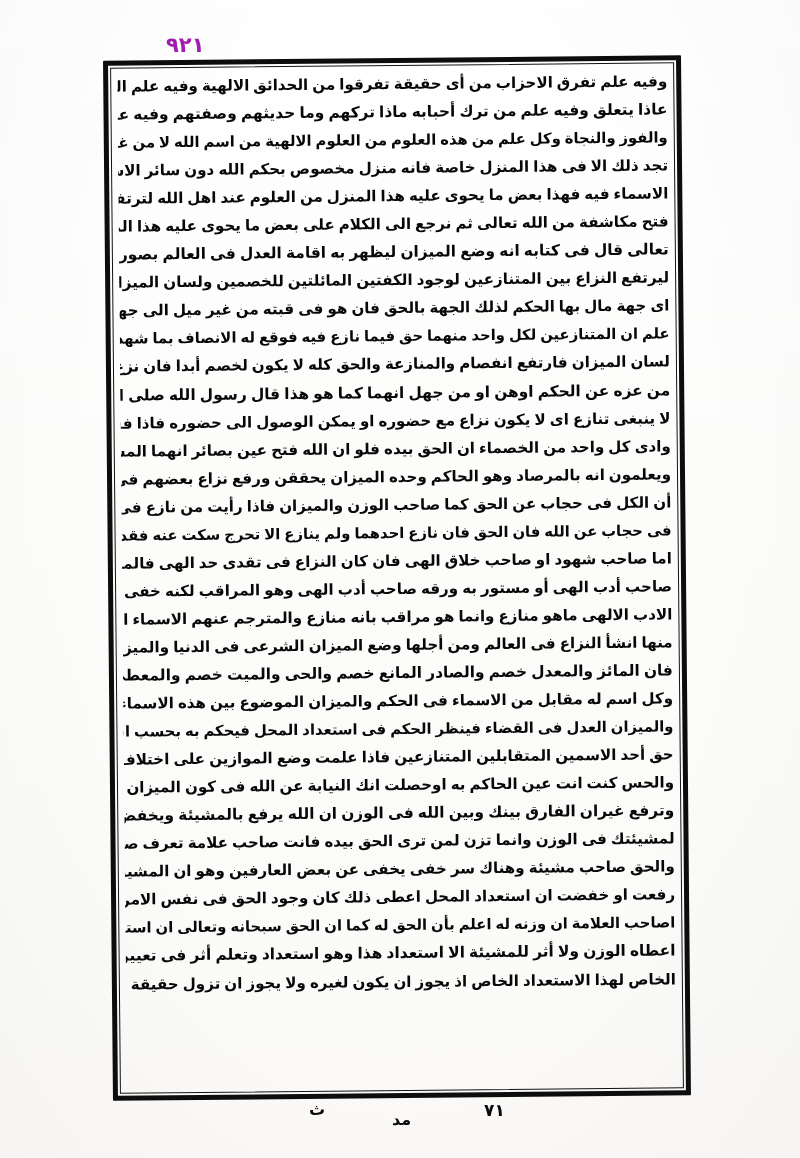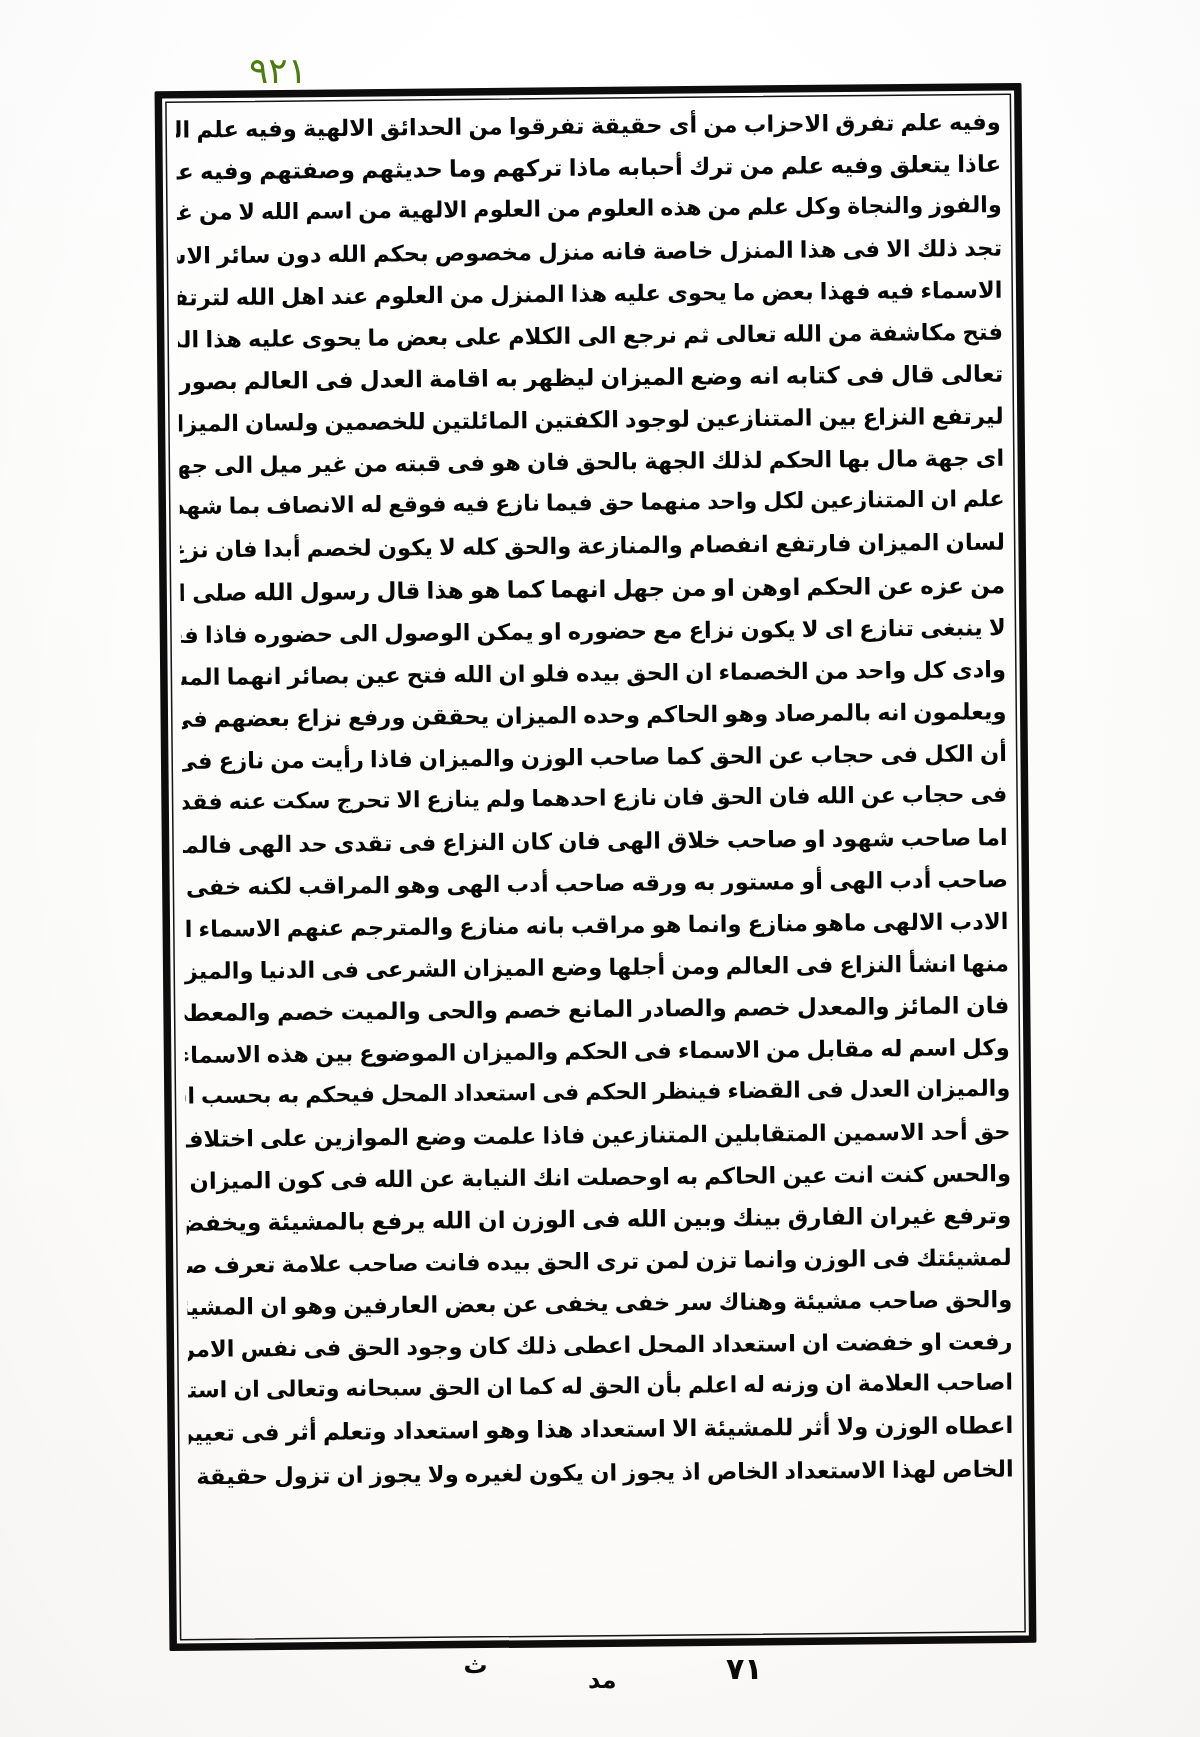--- a/index.html
+++ b/index.html
@@ -29,24 +29,24 @@
       linear-gradient(180deg, #ffffff 0%, #fcfcfb 40%, #fbfaf8 100%);
     pointer-events: none;
   }
 
   
   #page-number {
     position: absolute;
     left: 166px;
     top: 33px;
     font-family: "DejaVu Sans", sans-serif;
-    font-size: 24px;
-    font-weight: 400;
+    font-size: 21px;
+    font-weight: 700;
     letter-spacing: 1px;
-    color: #4d7c0f;
+    color: #a21caf;
     direction: rtl;
     unicode-bidi: bidi-override;
   }
 
   
   #frame-wrap {
     position: absolute;
     left: 108px;
     top: 58px;
     width: 578px;
@@ -116,21 +116,21 @@
   .footer-mark {
     position: absolute;
     font-family: "DejaVu Sans", sans-serif;
     font-size: 16px;
     font-weight: 700;
     color: #0a0a0a;
     direction: rtl;
   }
   #footer-catchword-1 { left: 309px; top: 2px; }
   #footer-catchword-2 { left: 392px; top: 12px; }
-  #footer-signature   { left: 484px; top: 2px; font-size: 20px; letter-spacing: 1px;
+  #footer-signature   { left: 484px; top: 2px; font-size: 17px; letter-spacing: 1px;
                         unicode-bidi: bidi-override; }
 </style>
 </head>
 <body>
 
 <div id="page">
 
   <div id="paper-texture"></div>
 
   <div id="page-number">١٢٩</div>

